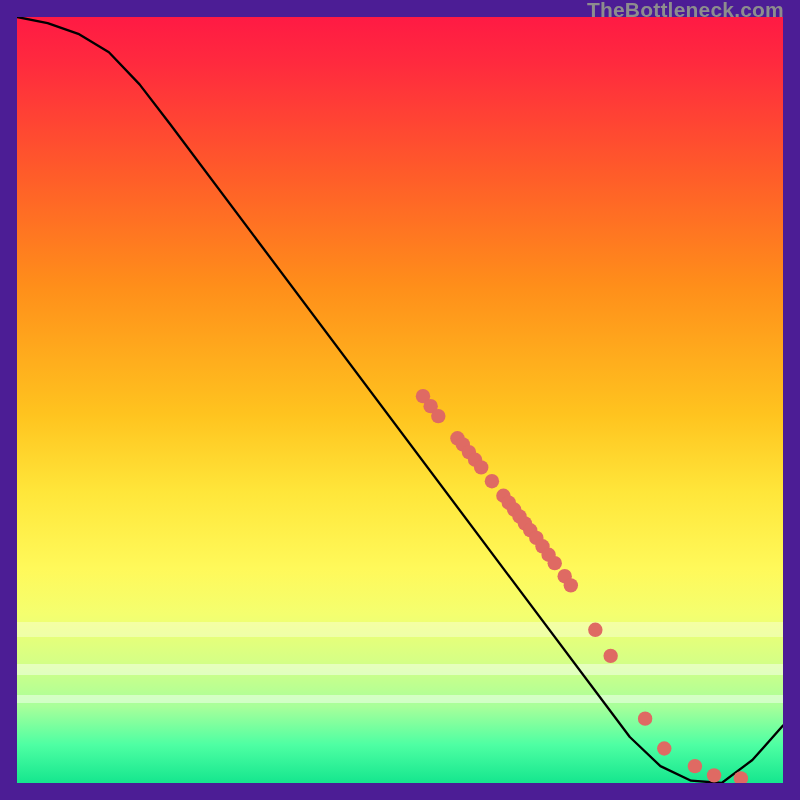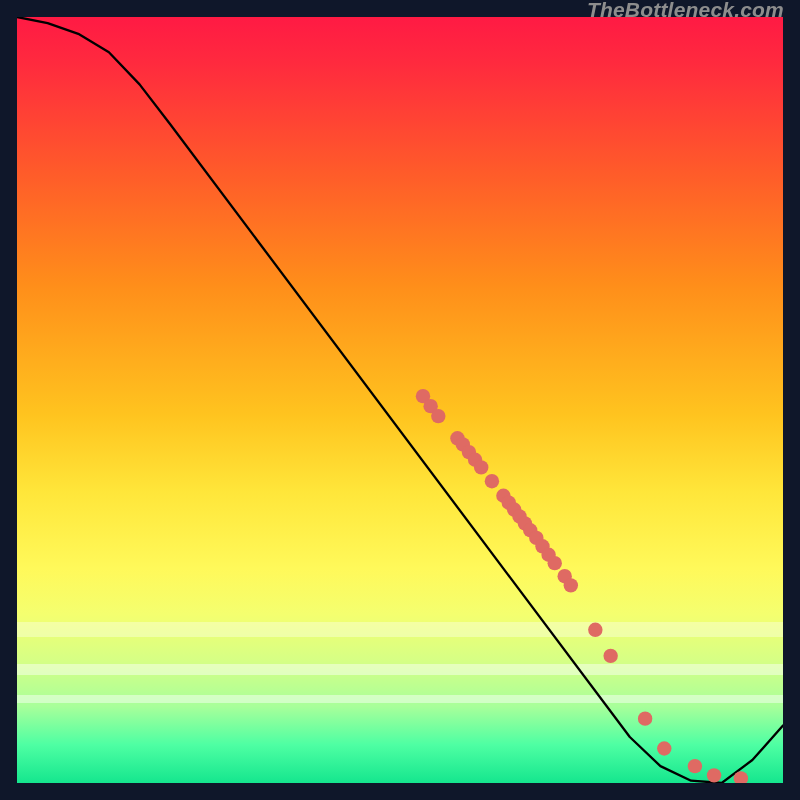--- a/index.html
+++ b/index.html
@@ -10,22 +10,21 @@
     overflow: hidden;
     background: #000;
     font-family: Arial, Helvetica, sans-serif;
   }
   .frame {
     position: absolute;
     left: 0;
     top: 0;
     width: 800px;
     height: 800px;
-    background: #0f172a;
-    font-style: italic;
+    background: #4c1d95;
   }
   .plot-area {
     position: absolute;
     left: 17px;
     top: 17px;
     width: 766px;
     height: 766px;
     overflow: hidden;
   }
   .gradient {

